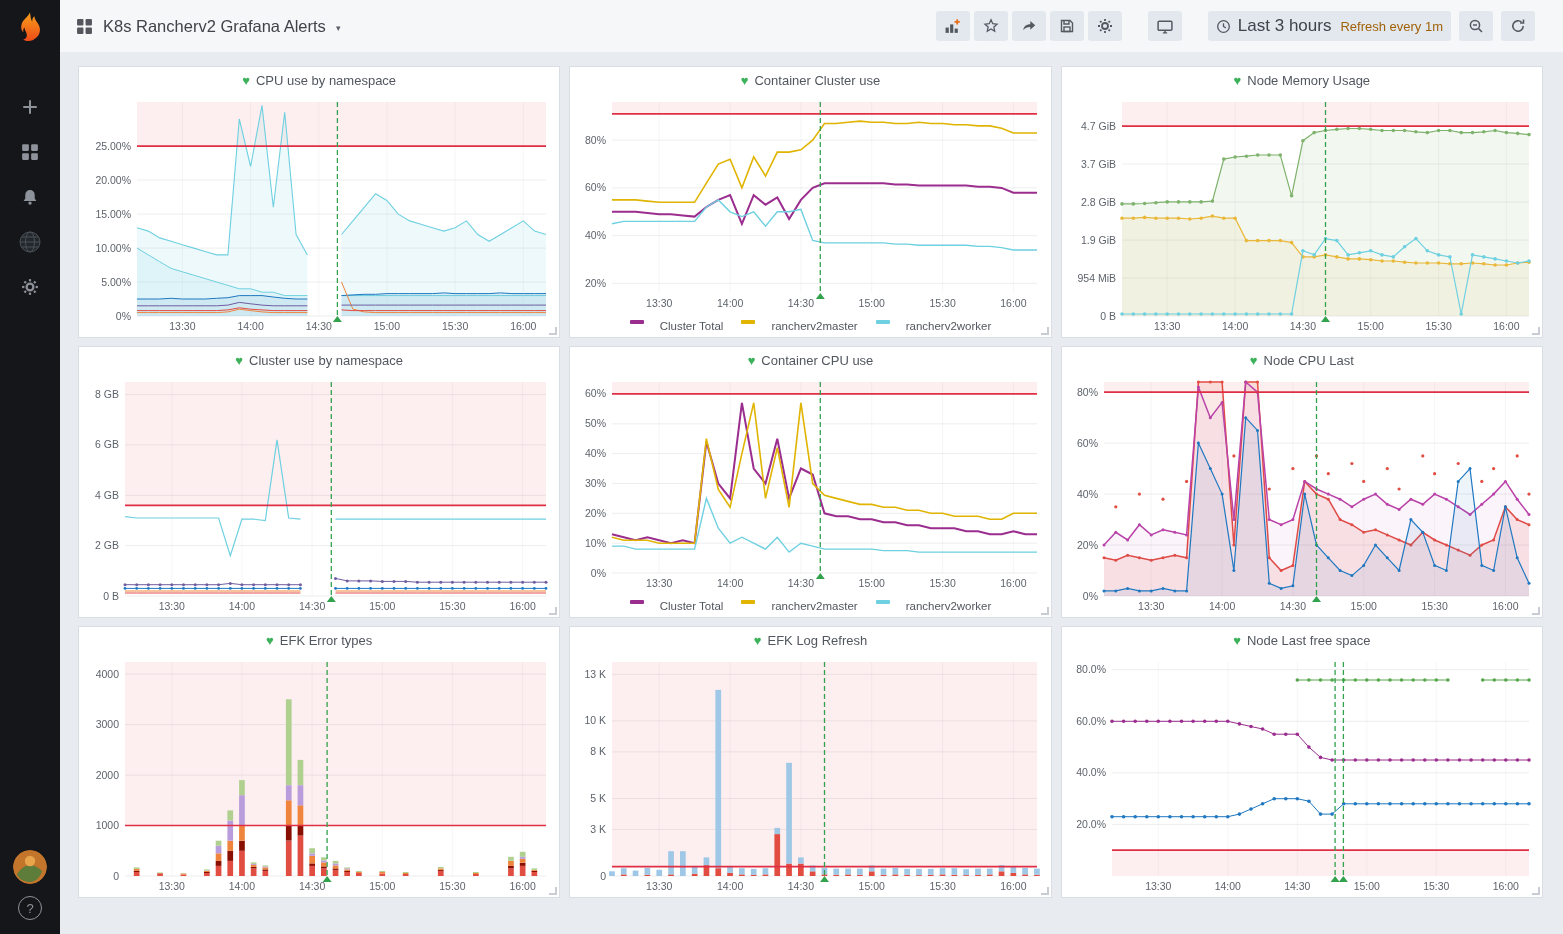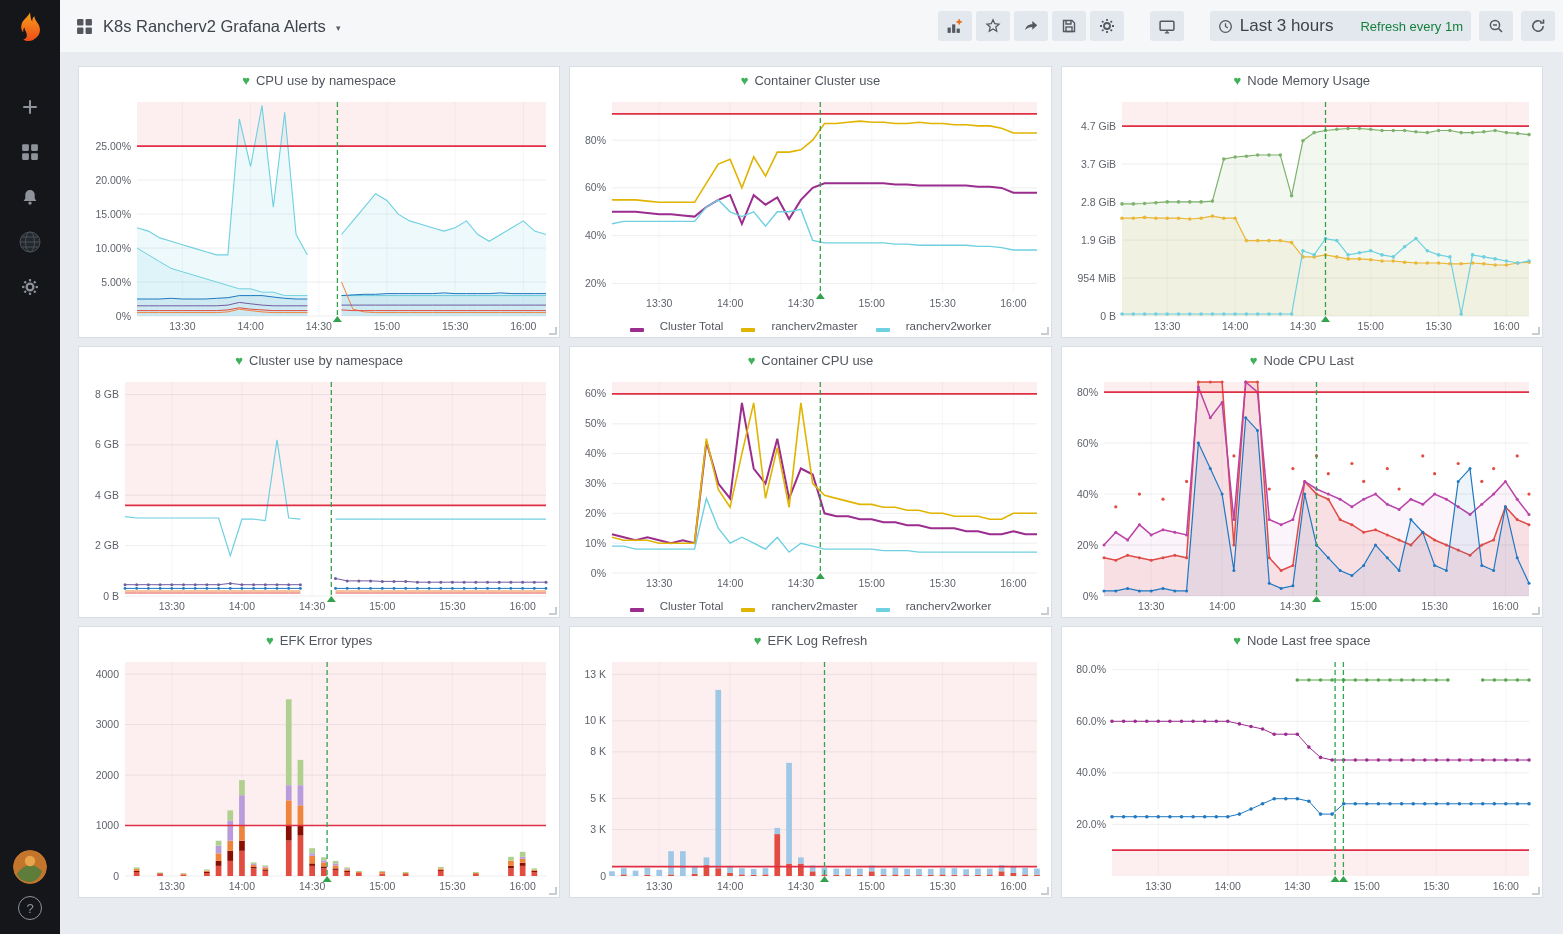--- a/index.html
+++ b/index.html
@@ -11,47 +11,47 @@
   .logo{width:60px;height:56px;display:flex;align-items:center;justify-content:center;cursor:pointer}
   .side-nav{margin-top:28px;display:flex;flex-direction:column;align-items:center}
   .side-item{width:60px;height:45px;display:flex;align-items:center;justify-content:center;color:#8e939b;cursor:pointer}
   .sidebar-bottom{margin-top:auto;display:flex;flex-direction:column;align-items:center;gap:12px;padding-bottom:14px}
   .avatar{width:34px;height:34px;border-radius:50%;overflow:hidden;cursor:pointer}
   .help{width:24px;height:24px;border-radius:50%;border:1.5px solid #8e939b;color:#8e939b;
     display:flex;align-items:center;justify-content:center;font-size:13px;cursor:pointer}
   
   .main{flex:1;display:flex;flex-direction:column;min-width:0}
   .navbar{height:52px;background:#f6f7f9;display:flex;align-items:center;justify-content:space-between;
-    padding:0 8px 0 16px;flex-shrink:0}
+    padding:0 28px 0 16px;flex-shrink:0}
   .nav-left{display:flex;align-items:center;gap:10px;cursor:pointer}
   .nav-title{font-size:16.5px;font-weight:500;color:#3f434a}
   .caret{font-size:9px;color:#5a5e66;padding-top:3px}
   .nav-right{display:flex;align-items:center}
   .btn-group{display:flex;gap:4px}
   .btn{height:30px;min-width:34px;padding:0 8px;background:#e3e8ef;border:none;border-radius:3px;
     color:#545960;display:flex;align-items:center;justify-content:center;gap:7px;cursor:pointer;
     font-family:"Liberation Sans",sans-serif;font-size:13px}
   .gap-lg{width:26px}
   .gap-md{width:8px}
   .time-label{color:#3f434a;font-size:17px}
-  .refresh-label{color:#15803d;font-size:13px;margin-left:20px}
+  .refresh-label{color:#a16207;font-size:13px;margin-left:2px}
   
   .dashboard{flex:1;display:grid;grid-template-columns:repeat(3,1fr);grid-auto-rows:272px;
     gap:8px 9px;padding:14px 20px 18px 18px;overflow:hidden}
   .panel{background:#fff;border:1px solid #d9dee5;display:flex;flex-direction:column;position:relative;min-width:0}
   .panel::after{content:"";position:absolute;right:2px;bottom:2px;width:6px;height:6px;
     border-right:2px solid #c8cdd4;border-bottom:2px solid #c8cdd4}
   .panel-header{height:27px;flex-shrink:0;display:flex;align-items:center;justify-content:center;gap:6px;
     font-size:13px;color:#52565e;cursor:pointer}
   .heart{color:#3eb15b;font-size:13px;line-height:1}
   .chart{flex:1;min-height:0;position:relative;overflow:hidden;cursor:crosshair}
   svg .tk{font-family:"Liberation Sans",sans-serif;font-size:10.5px;fill:#5e636b}
   .legend{height:23px;flex-shrink:0;display:flex;align-items:center;justify-content:center;gap:18px;
     font-size:11.5px;color:#52565e}
-  .legend-item{display:flex;align-items:flex-end;gap:16px;cursor:pointer}
+  .legend-item{display:flex;align-items:flex-start;gap:16px;cursor:pointer}
   .swatch{width:14px;height:4px;border-radius:1px;display:inline-block}
   .icon{display:block}
 </style>
 </head>
 <body>
 
 <div class="app">
 
   <aside class="sidebar">
     <div class="logo">

